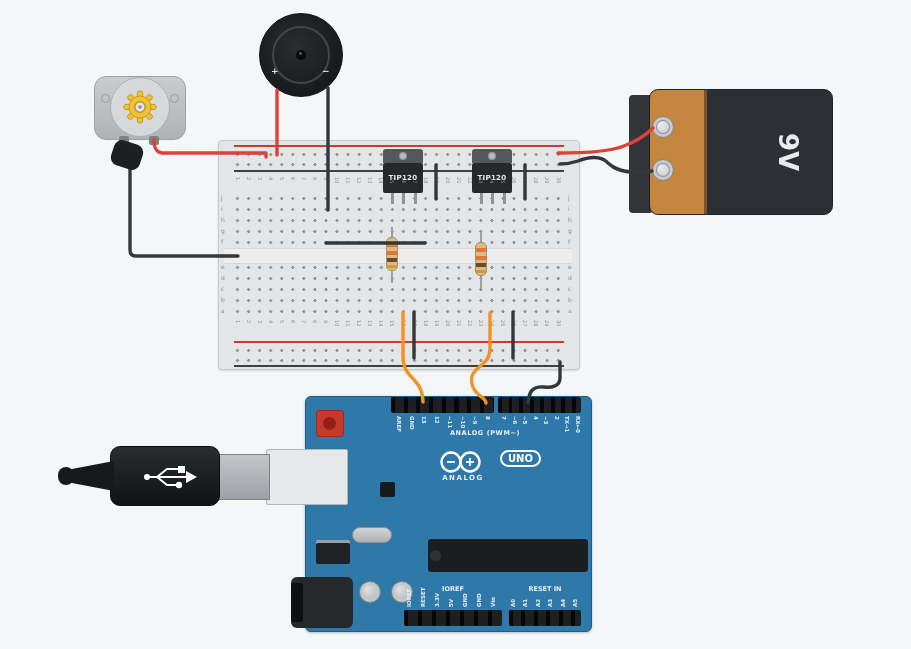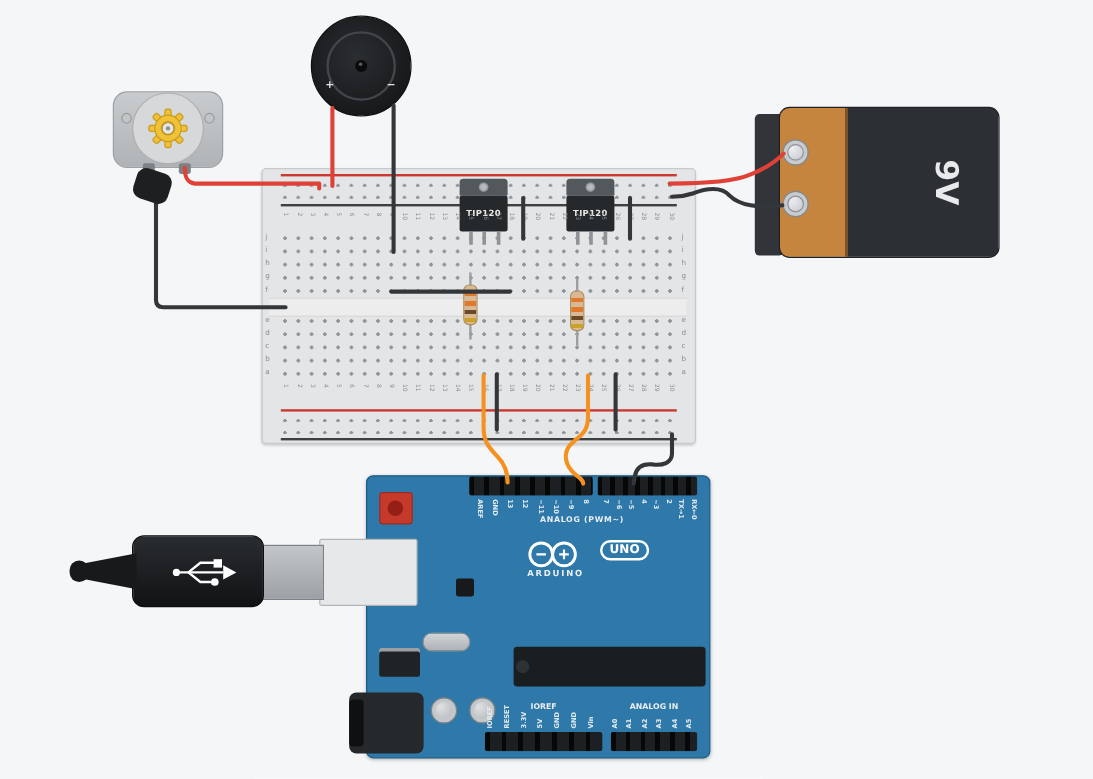--- a/index.html
+++ b/index.html
@@ -271,22 +271,22 @@
   <span class="buzzer-sign z2" style="left:271px;top:66px;">+</span>
   <span class="buzzer-sign z2" style="left:322px;top:66px;">−</span>
 
   <div class="abs z1" id="arduino-board" style="background: rgb(46, 121, 169);"></div>
   <div class="abs header z2" id="hdr-digital-a"></div>
   <div class="abs header z2" id="hdr-digital-b"></div>
   <div class="abs header z2" id="hdr-power"></div>
   <div class="abs header z2" id="hdr-analog"></div>
   <div class="silk z2" id="lbl-digital">ANALOG (PWM~)</div>
   <div class="silk z2" id="lbl-power">IOREF</div>
-  <div class="silk z2" id="lbl-analog">ANALOG IN</div>
-  <div class="silk z2" id="lbl-arduino">ARDUINO</div>
+  <div class="silk z2" id="lbl-analog">RESET IN</div>
+  <div class="silk z2" id="lbl-arduino">ANALOG</div>
   <div class="abs z2" id="uno-oval">UNO</div>
 
   <svg class="abs z2" style="left:437px;top:449px;" width="50" height="26" viewBox="0 0 50 26">
     <circle cx="14" cy="13" r="9.5" fill="none" stroke="#fff" stroke-width="2.4"></circle>
     <circle cx="33" cy="13" r="9.5" fill="none" stroke="#fff" stroke-width="2.4"></circle>
     <line x1="10" y1="13" x2="18" y2="13" stroke="#fff" stroke-width="1.8"></line>
     <line x1="29" y1="13" x2="37" y2="13" stroke="#fff" stroke-width="1.8"></line>
     <line x1="33" y1="9" x2="33" y2="17" stroke="#fff" stroke-width="1.8"></line>
   </svg>
 

